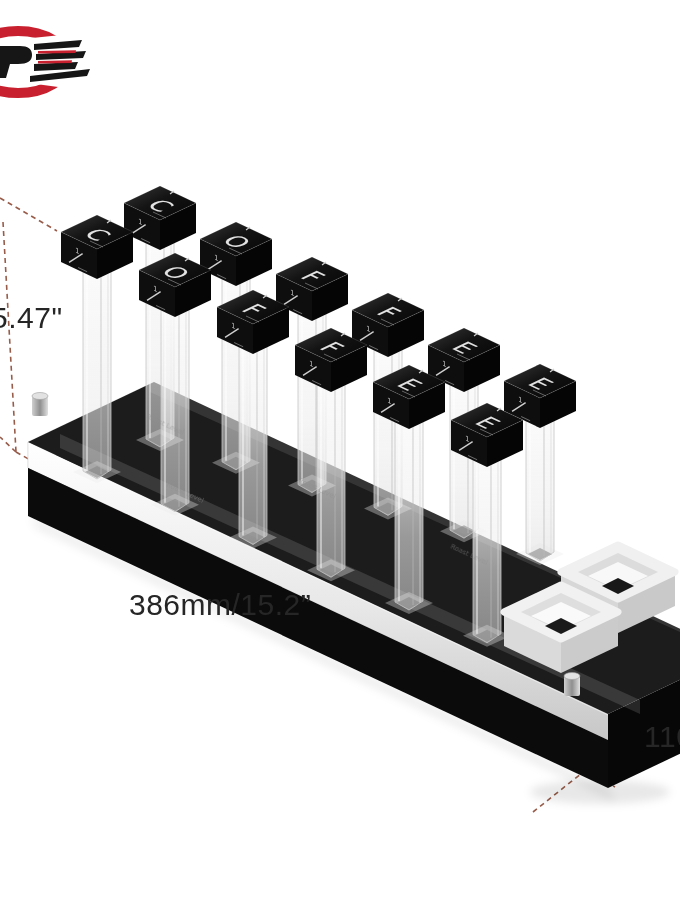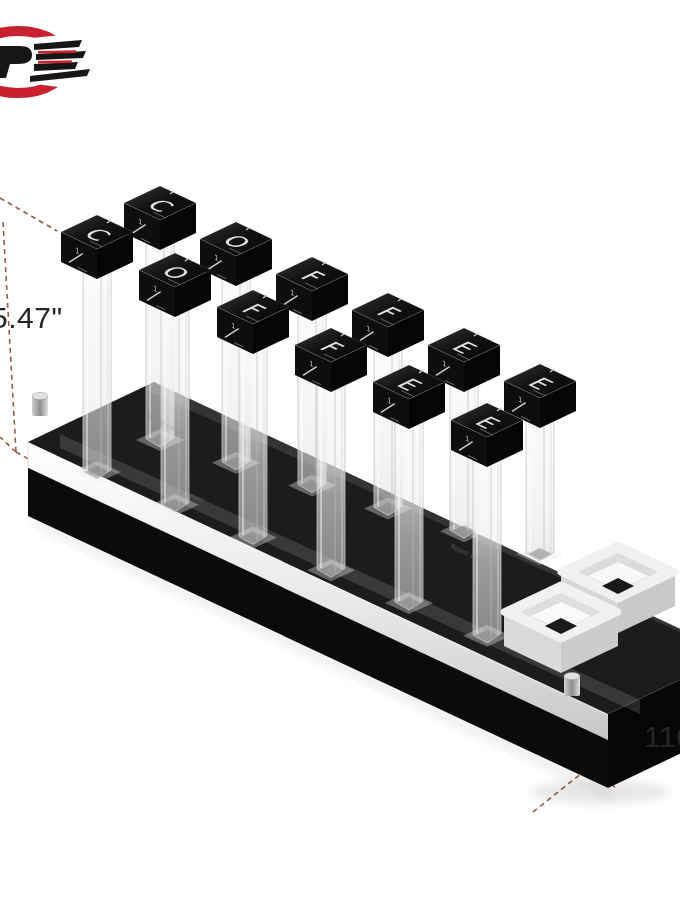--- a/index.html
+++ b/index.html
@@ -349,14 +349,15 @@
     <path d="M38,32 L60,32 Q72,32 72,41 Q72,50 58,50 L50,50 L46,64 L34,64 Z" fill="#161616"></path>
     <polygon points="74,30 122,26 119,33 74,36" fill="#161616"></polygon>
     <polygon points="76,40 126,37 123,44 76,46" fill="#161616"></polygon>
     <polygon points="74,50 118,48 115,55 74,57" fill="#161616"></polygon>
     <polygon points="78,37 116,36.2 115.5,39 78,39.5" fill="#c8202e"></polygon>
     <polygon points="78,47 112,46.2 111.5,49 78,49.5" fill="#c8202e"></polygon>
     <polygon points="70,62 130,55 127,62 70,68" fill="#161616"></polygon>
   </svg>
 
   <div class="dim dim-height">5.47"</div>
+  <div class="dim dim-length">386mm/15.2”</div>
   <div class="dim dim-depth">110</div>
 </div>
 
 </body></html>

